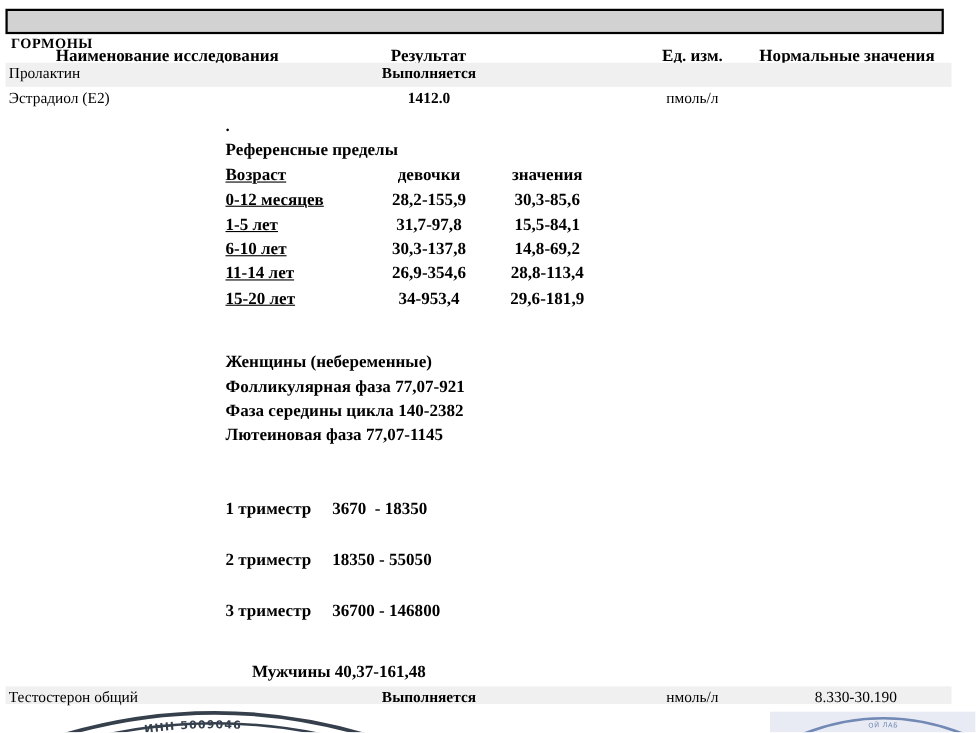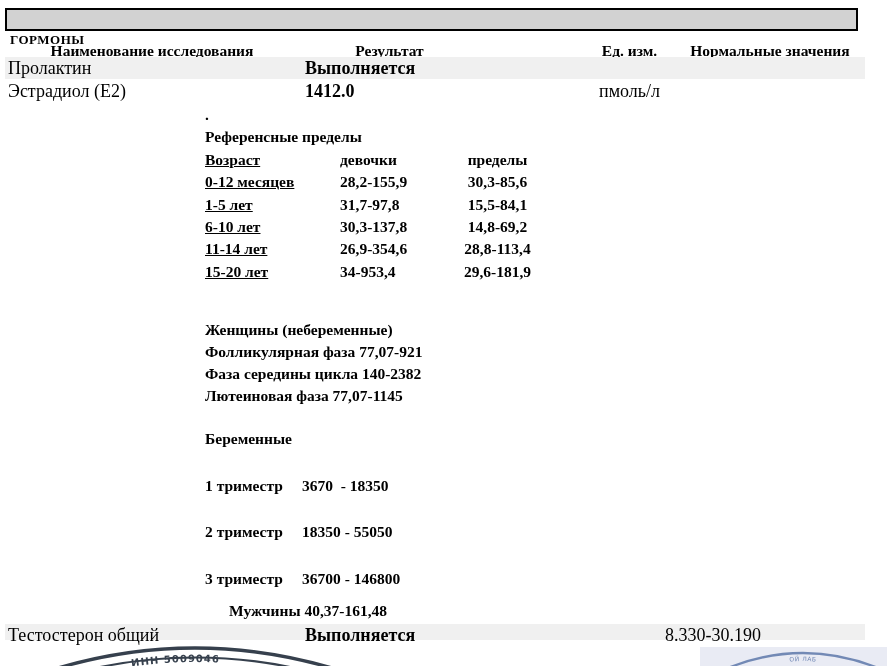--- a/index.html
+++ b/index.html
@@ -20,35 +20,35 @@
   .th2{left:300px;width:165px;}
   .th3{left:555px;width:135px;}
   .th4{left:678px;width:170px;}
   
   .section-title{
     position:absolute;left:10px;top:32px;font-size:13px;font-weight:bold;letter-spacing:.5px;
   }
   
   .row{position:absolute;left:5px;width:860px;height:22px;}
   .row.gray{background:#f0f0f0;}
-  .row .cell{position:absolute;top:0;height:22px;line-height:22px;font-size:18px;white-space:nowrap;}
+  .row .cell{position:absolute;top:0;height:22px;line-height:22px;font-size:14px;white-space:nowrap;}
   .cell.name{left:3px;}
-  .cell.result{left:300px;width:170px;font-weight:bold;}
+  .cell.result{left:300px;width:170px;text-align:center;font-weight:bold;}
   .cell.unit{left:557px;width:135px;text-align:center;}
-  .cell.normal{left:660px;width:190px;font-family:Liberation Serif, serif;}
+  .cell.normal{left:678px;width:190px;text-align:center;font-family:Liberation Serif, serif;}
   
   .refblock{position:absolute;left:205px;font-weight:bold;font-size:15.5px;white-space:nowrap;}
   .rb1{top:104px;line-height:22.4px;}
   .rb2{top:319px;line-height:22px;}
   .rb3{top:428px;line-height:22.6px;}
   .rb4{top:537px;line-height:22.6px;}
   .rb5{top:600px;line-height:22px;margin-left:24px;}
   .agegrid span{display:inline-block;}
   .agegrid .c1{width:135px;text-decoration:underline;}
-  .agegrid .c2{width:100px;}
+  .agegrid .c2{width:100px;text-align:center;}
   .agegrid .c3{width:115px;text-align:center;}
   .pregrow .p1{display:inline-block;width:97px;margin-top:24px;}
   .pregrow .p2{white-space:pre;}
   
   .stamp-left{position:absolute;left:45px;top:646px;width:300px;height:20px;}
   .stamp-right-bg{position:absolute;left:700px;top:647px;width:187px;height:19px;background:#e9ebf4;}
   .stamp-right{position:absolute;left:26px;top:1px;width:154px;height:18px;}
 </style>
 </head>
 <body>
@@ -72,21 +72,21 @@
   <div class="row" style="top:80px">
     <span class="cell name">Эстрадиол (Е2)</span>
     <span class="cell result">1412.0</span>
     <span class="cell unit">пмоль/л</span>
   </div>
 
   <div class="refblock rb1">
     <div>.</div>
     <div>Референсные пределы</div>
     <div class="agegrid">
-      <span class="c1">Возраст</span><span class="c2">девочки</span><span class="c3">пределы</span>
+      <span class="c1">Возраст</span><span class="c2">девочки</span><span class="c3">значения</span>
     </div>
     <div class="agegrid">
       <span class="c1">0-12 месяцев</span><span class="c2">28,2-155,9</span><span class="c3">30,3-85,6</span>
     </div>
     <div class="agegrid">
       <span class="c1">1-5 лет</span><span class="c2">31,7-97,8</span><span class="c3">15,5-84,1</span>
     </div>
     <div class="agegrid">
       <span class="c1">6-10 лет</span><span class="c2">30,3-137,8</span><span class="c3">14,8-69,2</span>
     </div>
@@ -99,40 +99,40 @@
   </div>
 
   <div class="refblock rb2">
     <div>Женщины (небеременные)</div>
     <div>Фолликулярная фаза 77,07-921</div>
     <div>Фаза середины цикла 140-2382</div>
     <div>Лютеиновая фаза 77,07-1145</div>
   </div>
 
   <div class="refblock rb3">
-    <div>Беременные</div>
     <div class="pregrow">
       <span class="p1">1 триместр</span><span class="p2">3670  - 18350</span>
     </div>
     <div class="pregrow">
       <span class="p1">2 триместр</span><span class="p2">18350 - 55050</span>
     </div>
     <div class="pregrow">
       <span class="p1">3 триместр</span><span class="p2">36700 - 146800</span>
     </div>
   </div>
 
 
   <div class="refblock rb5">
     <div>Мужчины 40,37-161,48</div>
   </div>
 
   <div class="row gray" style="top:624px;height:16px">
     <span class="cell name">Тестостерон общий</span>
     <span class="cell result">Выполняется</span>
+    <span class="cell unit">нмоль/л</span>
     <span class="cell normal">8.330-30.190</span>
   </div>
 
   <svg class="stamp-left" viewBox="0 0 300 20">
     <defs>
       <path id="arcTextL" d="M 30 32 Q 150 0 270 32" fill="none"></path>
     </defs>
     <path d="M 0 26 Q 150 -22 300 26" fill="none" stroke="#36404d" stroke-width="3.4"></path>
     <path d="M 18 30 Q 150 -7 282 30" fill="none" stroke="#36404d" stroke-width="2.2"></path>
     <text font-family="DejaVu Sans, sans-serif" font-size="10" font-weight="bold" fill="#36404d" letter-spacing="1">

